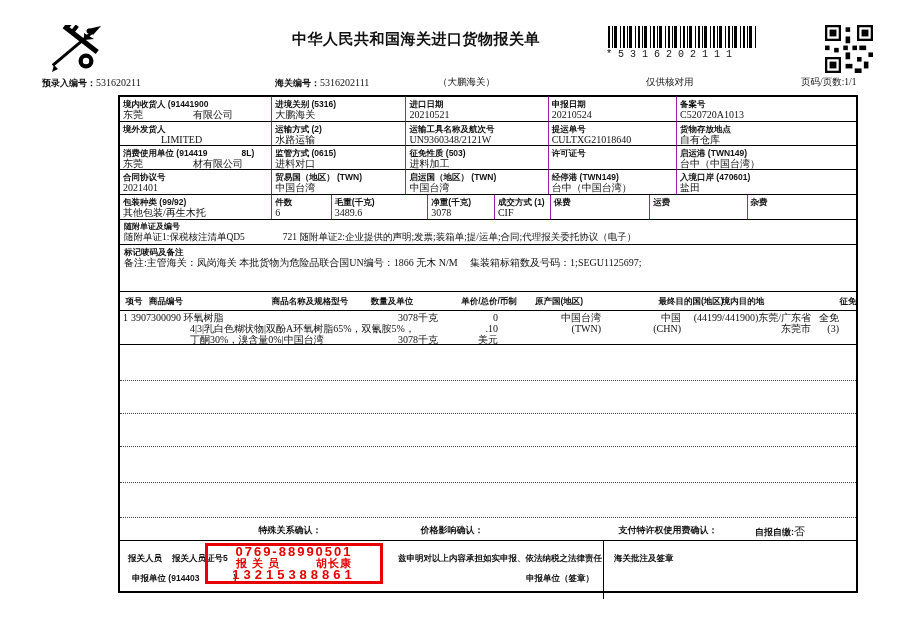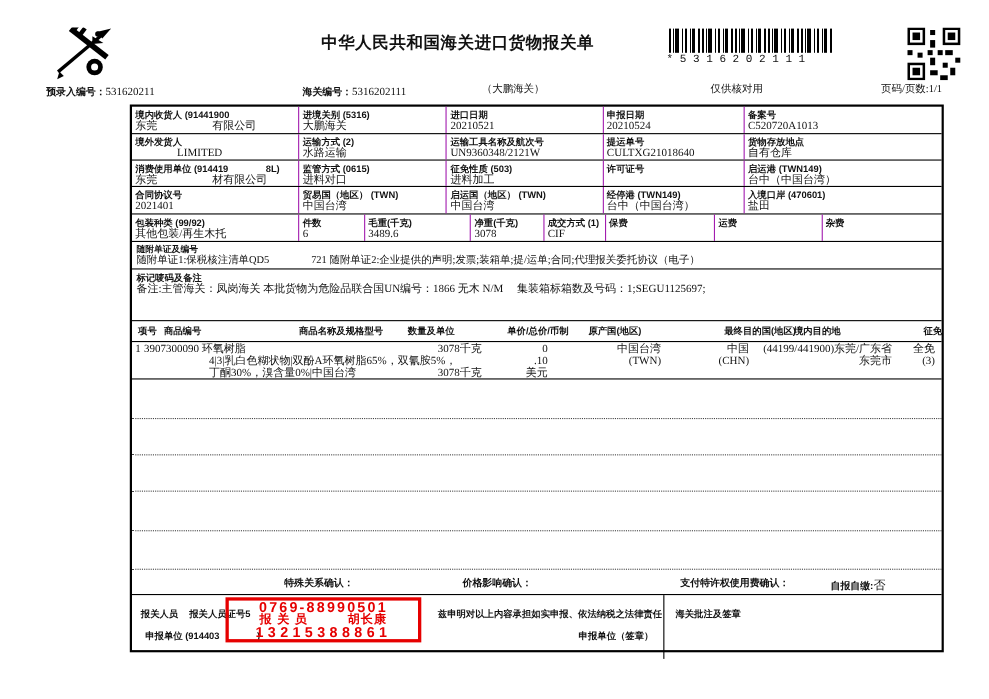--- a/index.html
+++ b/index.html
@@ -284,21 +284,21 @@
       <div class="gline">(TWN)</div>
     </div>
     <div class="gstack" style="right:175px;">
       <div class="gline">中国</div>
       <div class="gline">(CHN)</div>
     </div>
     <div class="gstack" style="right:45px;">
       <div class="gline">(44199/441900)东莞/广东省</div>
       <div class="gline">东莞市</div>
     </div>
-    <div class="gstack" style="right:6px;margin-left:27px;">
+    <div class="gstack" style="right:17px;margin-left:27px;">
       <div class="gline">全免</div>
       <div class="gline">(3)</div>
     </div>
   </div>
 
   <div id="goods-blank">
     <div class="dotline" style="top:35px;"></div>
     <div class="dotline" style="top:68px;"></div>
     <div class="dotline" style="top:101px;"></div>
     <div class="dotline" style="top:137px;"></div>

